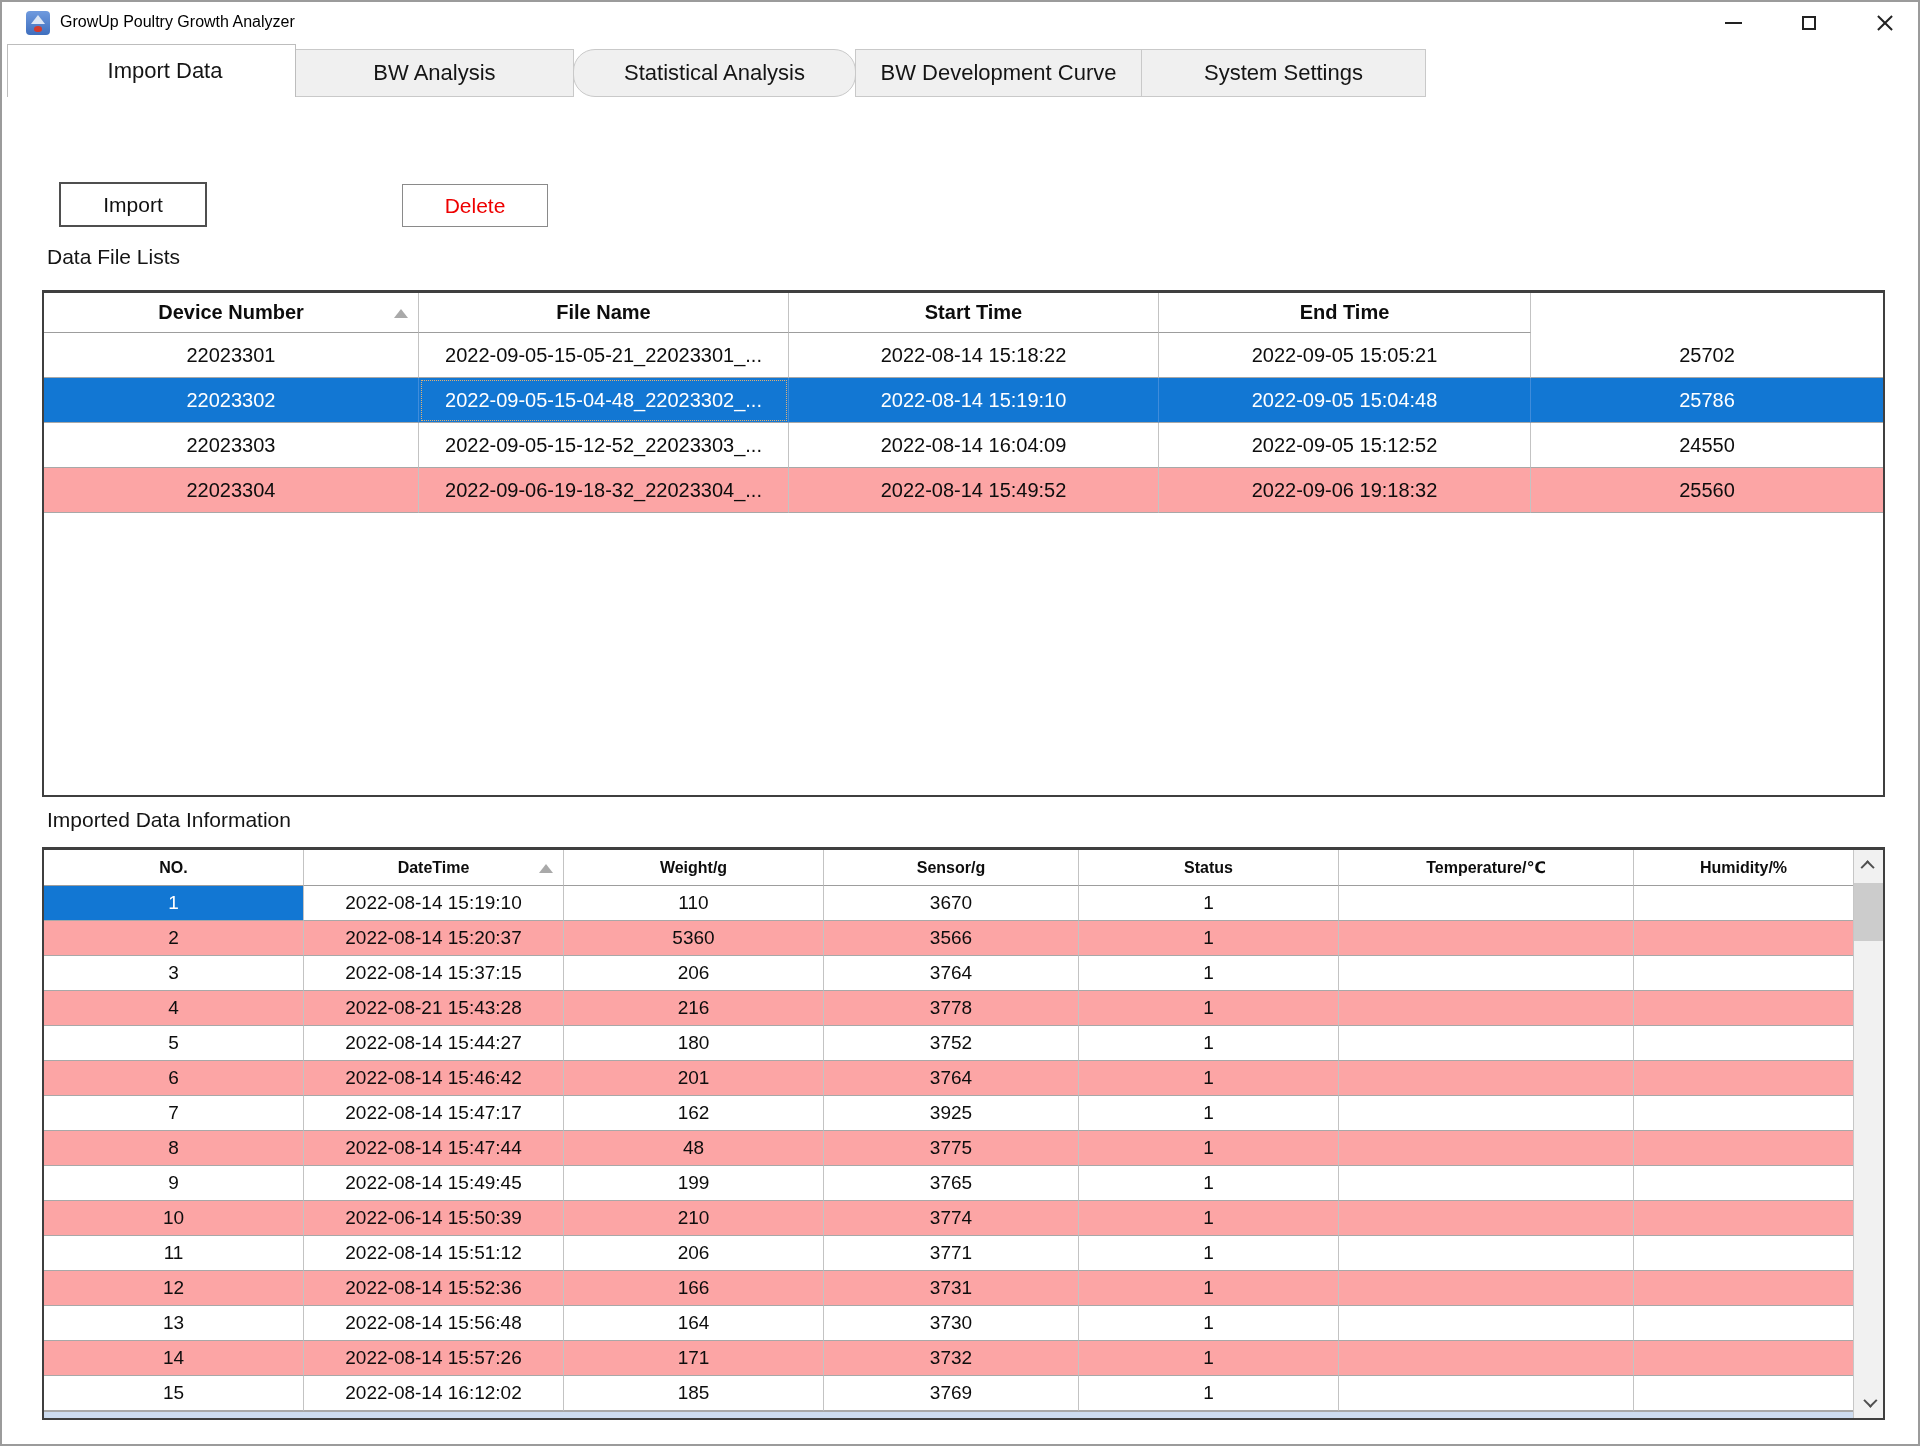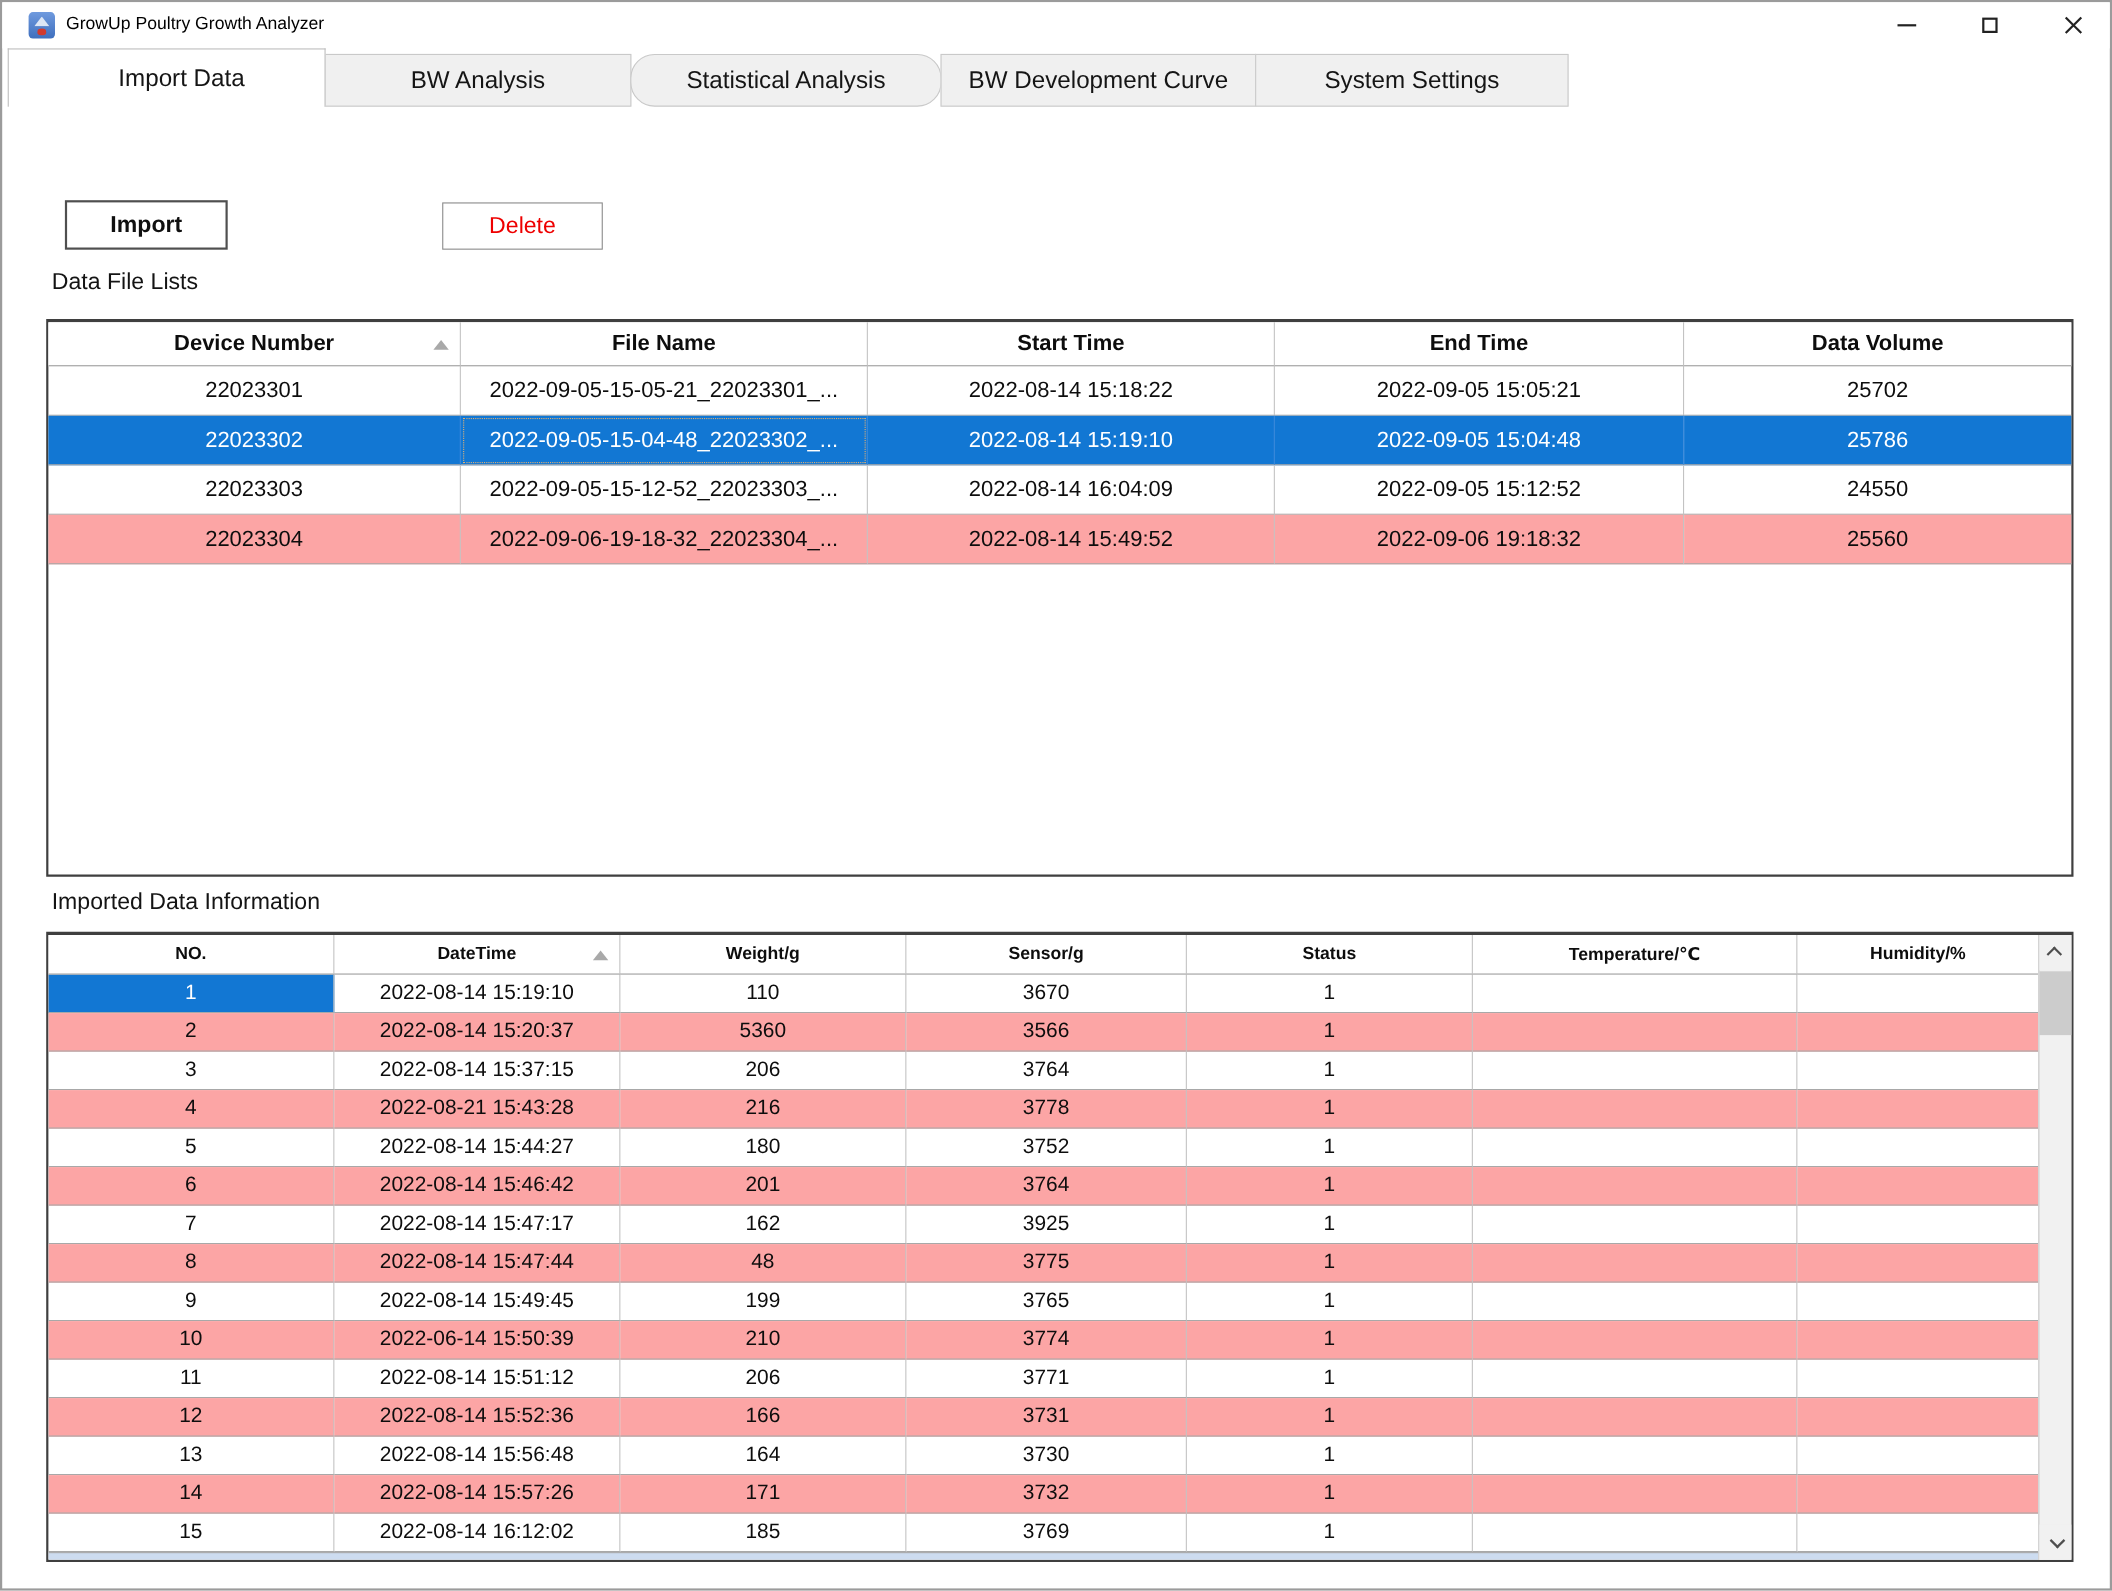--- a/index.html
+++ b/index.html
@@ -35,21 +35,21 @@
   .tab.active { height:53px; background:#ffffff; border-bottom:none; border-color:#bdbdbd; z-index:2;padding-left:27px; }
   .tab:nth-child(1){ width:289px; }
   .tab:nth-child(2){ width:279px; }
   .tab:nth-child(3){ width:283px;border-radius:22px; }
   .tab:nth-child(4){ width:287px; }
   .tab:nth-child(5){ width:285px; }
 
   
   .btn { position:absolute; background:#ffffff; display:flex; align-items:center; justify-content:center;
     font-size:21px; cursor:default; }
-  .btn-import { left:57px; top:180px; width:148px; height:45px; border:2px solid #4f4f4f; color:#101010;font-weight:bold; }
+  .btn-import { left:57px; top:180px; width:148px; height:45px; border:2px solid #4f4f4f; color:#101010; }
   .btn-delete { left:400px; top:182px; width:146px; height:43px; border:1px solid #8a8a8a; color:#ee0000; }
 
   .section-label { position:absolute; left:45px; font-size:21px; font-weight:500; color:#141414; }
   .label-files { top:243px; }
   .label-info  { top:806px; }
 
   
   .datatable { position:absolute; left:40px; width:1843px; background:#ffffff;
     border:2px solid #3f3f3f; border-top-width:3px; }
   .t-head { display:grid; font-weight:bold; font-size:20px; background:#ffffff; }
@@ -128,21 +128,20 @@
 
   <div class="datatable" id="table-files">
     <div class="t-head">
       <div>
         <span>Device Number</span>
         <span class="sort-asc"></span>
       </div>
       <div>File Name</div>
       <div>Start Time</div>
       <div>End Time</div>
-      <div class="last">Data Volume</div>
     </div>
 
       <div class="t-row">
         <div>22023301</div>
         <div>2022-09-05-15-05-21_22023301_...</div>
         <div>2022-08-14 15:18:22</div>
         <div>2022-09-05 15:05:21</div>
         <div class="last">25702</div>
       </div>
 

